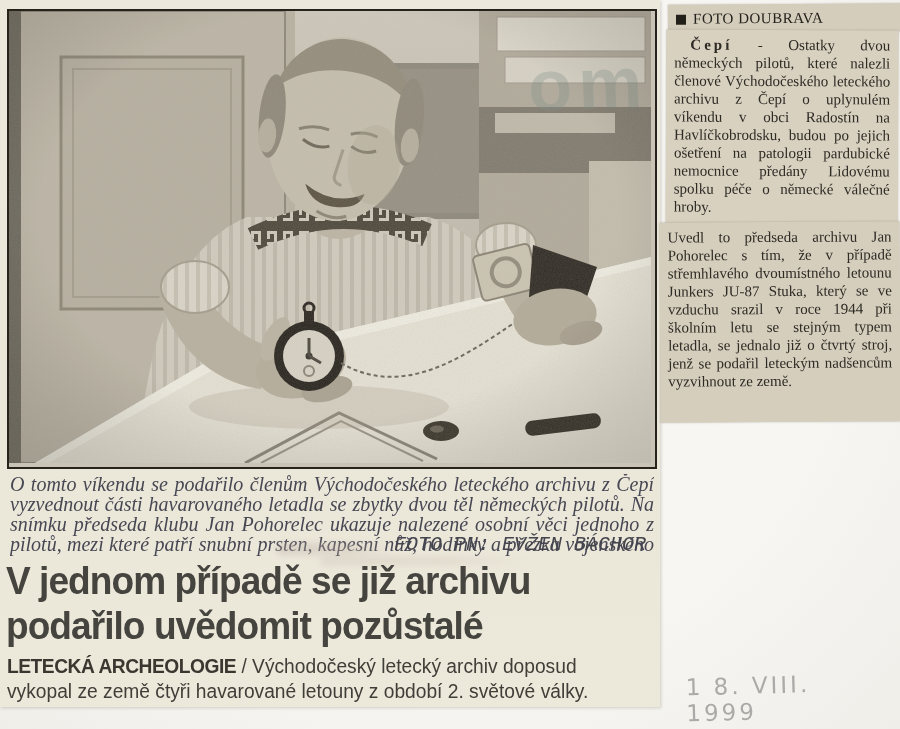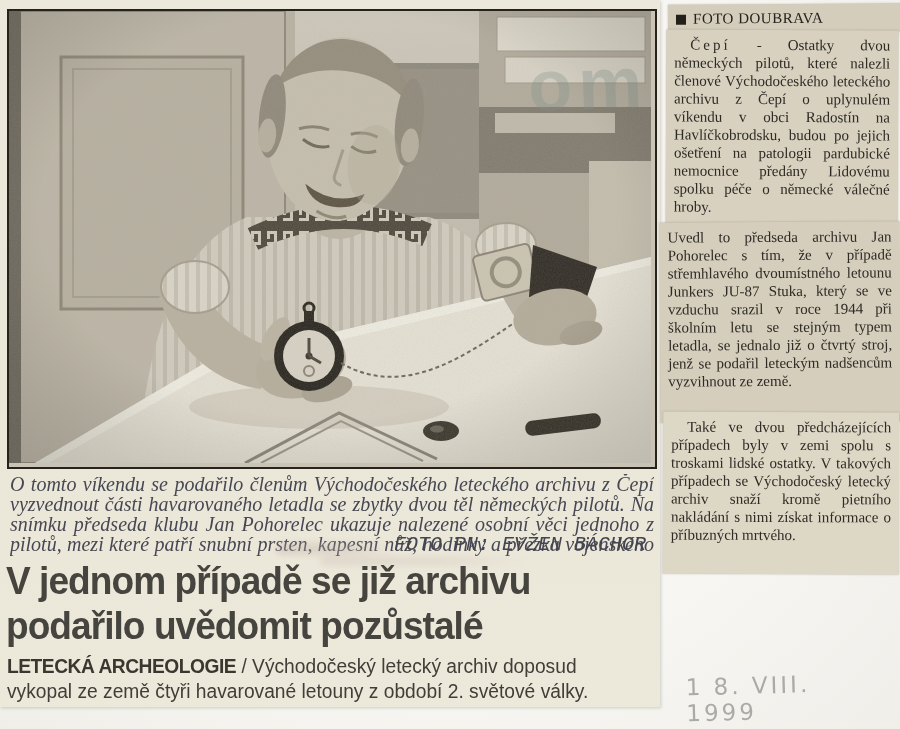--- a/index.html
+++ b/index.html
@@ -50,21 +50,21 @@
     background:#d4cdbc;font-size:15px;line-height:28px;text-align:left;
     padding-left:8px;color:#25221d;letter-spacing:.5px;}
   .byline-strip .sq{display:inline-block;width:10px;height:10px;background:#23201a;
     margin-right:7px;vertical-align:middle;position:relative;top:-1px;}
   .p-strip{padding:6px 8px 4px 8px;}
   .strip-1{left:666px;top:30px;width:216px;height:192px;transform:rotate(.25deg);background:#d8d1c0;}
   .strip-2{left:660px;top:222px;width:224px;height:190px;transform:rotate(-.3deg);background:#d5ceBD;background:#d5cebd;}
   .strip-3{left:663px;top:412px;width:220px;height:152px;transform:rotate(.2deg);background:#ddd7c6;}
   .strip-4{left:662px;top:564px;width:220px;height:120px;transform:rotate(-.2deg);background:#d7d0bf;}
   .indent p{text-indent:16px;}
-  .lead-word{font-weight:400;letter-spacing:3px;margin-top:28px;}
+  .lead-word{font-weight:700;letter-spacing:3px;margin-top:28px;}
 
   .date-stamp{position:absolute;left:686px;top:672px;width:180px;
     font-family:"DejaVu Sans", sans-serif;font-size:23px;letter-spacing:3px;
     color:#a3a3a1;transform:rotate(-1.5deg);opacity:.9;}
 </style>
 </head>
 <body>
 
 <div class="page">
 
@@ -211,20 +211,17 @@
   </div>
 
   <div class="strip p-strip strip-1 indent">
     <p><span class="lead-word">Čepí</span><span> - Ostatky dvou německých pilotů, které nalezli členové Východočeského leteckého archivu z Čepí o uplynulém víkendu v obci Radostín na Havlíčkobrodsku, budou po jejich ošetření na patologii pardubické nemocnice předány Lidovému spolku péče o německé válečné hroby.</span></p>
   </div>
 
   <div class="strip p-strip strip-2">
     <p><span>Uvedl to předseda archivu Jan Pohorelec s tím, že v případě střemhlavého dvoumístného letounu Junkers JU-87 Stuka, který se ve vzduchu srazil v roce 1944 při školním letu se stejným typem letadla, se jednalo již o čtvrtý stroj, jenž se podařil leteckým nadšencům vyzvihnout ze země.</span></p>
   </div>
 
-  <div class="strip p-strip strip-3 indent">
-    <p><span>Také ve dvou předcházejících případech byly v zemi spolu s troskami lidské ostatky. V takových případech se Východočeský letecký archiv snaží kromě pietního nakládání s nimi získat informace o příbuzných mrtvého.</span></p>
-  </div>
 
 
   <div class="date-stamp">1 8. VIII. 1999</div>
 
 </div>
 
 </body></html>

